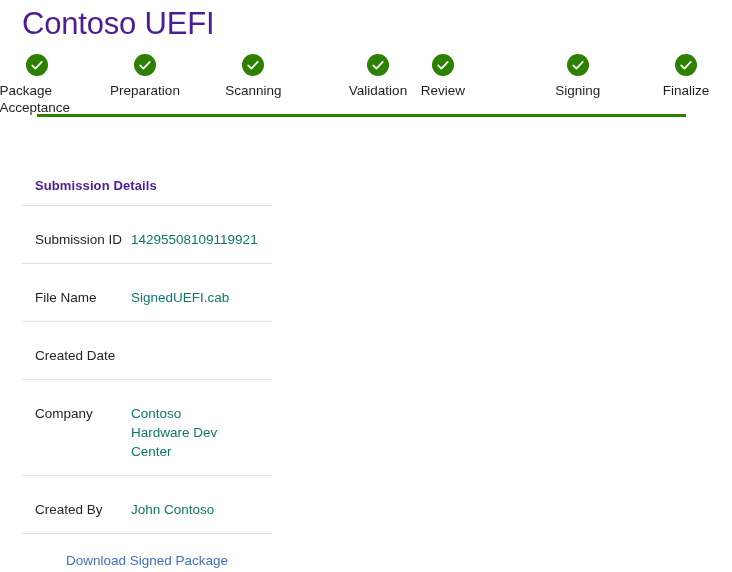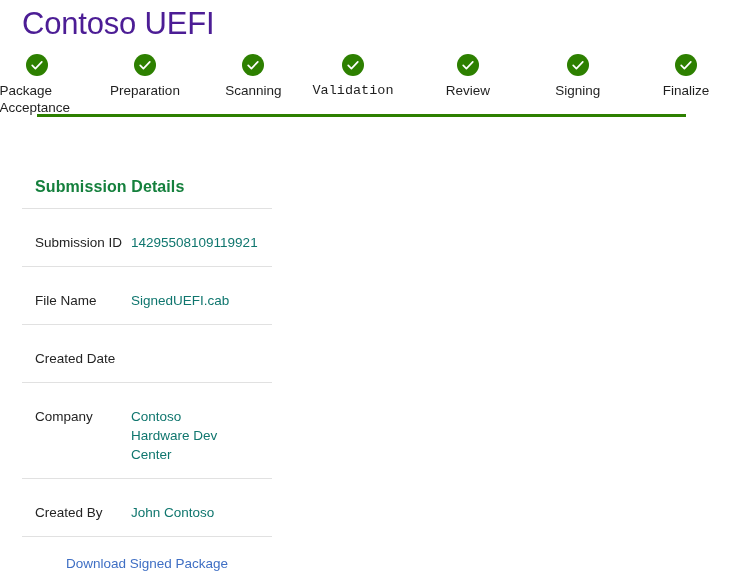--- a/index.html
+++ b/index.html
@@ -89,23 +89,23 @@
   }
 
   
   .details {
     position: absolute;
     left: 22px;
     top: 168px;
     width: 250px;
   }
   .details-title {
-    font-size: 16px;
+    font-size: 13px;
     font-weight: bold;
-    color: #15803d;
+    color: #4c1d95;
     padding: 10px 0 12px 13px;
     letter-spacing: 0.1px;
   }
   .detail-row {
     display: flex;
     align-items: flex-start;
     border-top: 1px solid #e1e1e1;
     padding: 24px 0 14px 13px;
     box-sizing: border-box;
   }
@@ -163,29 +163,29 @@
         <span class="step-label">Preparation</span>
       </div>
       <div class="step" style="left: 253.333px;">
         <span class="step-circle" style="background: rgb(45, 128, 0);">
           <svg viewBox="0 0 22 22">
             <path d="M6.2 11.4 L9.4 14.6 L15.8 7.8" fill="none" stroke="#ffffff" stroke-width="1.7" stroke-linecap="round" stroke-linejoin="round"></path>
           </svg>
         </span>
         <span class="step-label">Scanning</span>
       </div>
-      <div class="step" style="left: 353px; font-family: Liberation Mono, monospace;">
+      <div class="step" style="left: 378px;">
         <span class="step-circle" style="background: rgb(45, 128, 0);">
           <svg viewBox="0 0 22 22">
             <path d="M6.2 11.4 L9.4 14.6 L15.8 7.8" fill="none" stroke="#ffffff" stroke-width="1.7" stroke-linecap="round" stroke-linejoin="round"></path>
           </svg>
         </span>
         <span class="step-label">Validation</span>
       </div>
-      <div class="step" style="left: 468px;">
+      <div class="step" style="left: 443px;">
         <span class="step-circle" style="background: rgb(45, 128, 0);">
           <svg viewBox="0 0 22 22">
             <path d="M6.2 11.4 L9.4 14.6 L15.8 7.8" fill="none" stroke="#ffffff" stroke-width="1.7" stroke-linecap="round" stroke-linejoin="round"></path>
           </svg>
         </span>
         <span class="step-label">Review</span>
       </div>
       <div class="step" style="left: 577.833px;">
         <span class="step-circle" style="background: rgb(45, 128, 0);">
           <svg viewBox="0 0 22 22">

